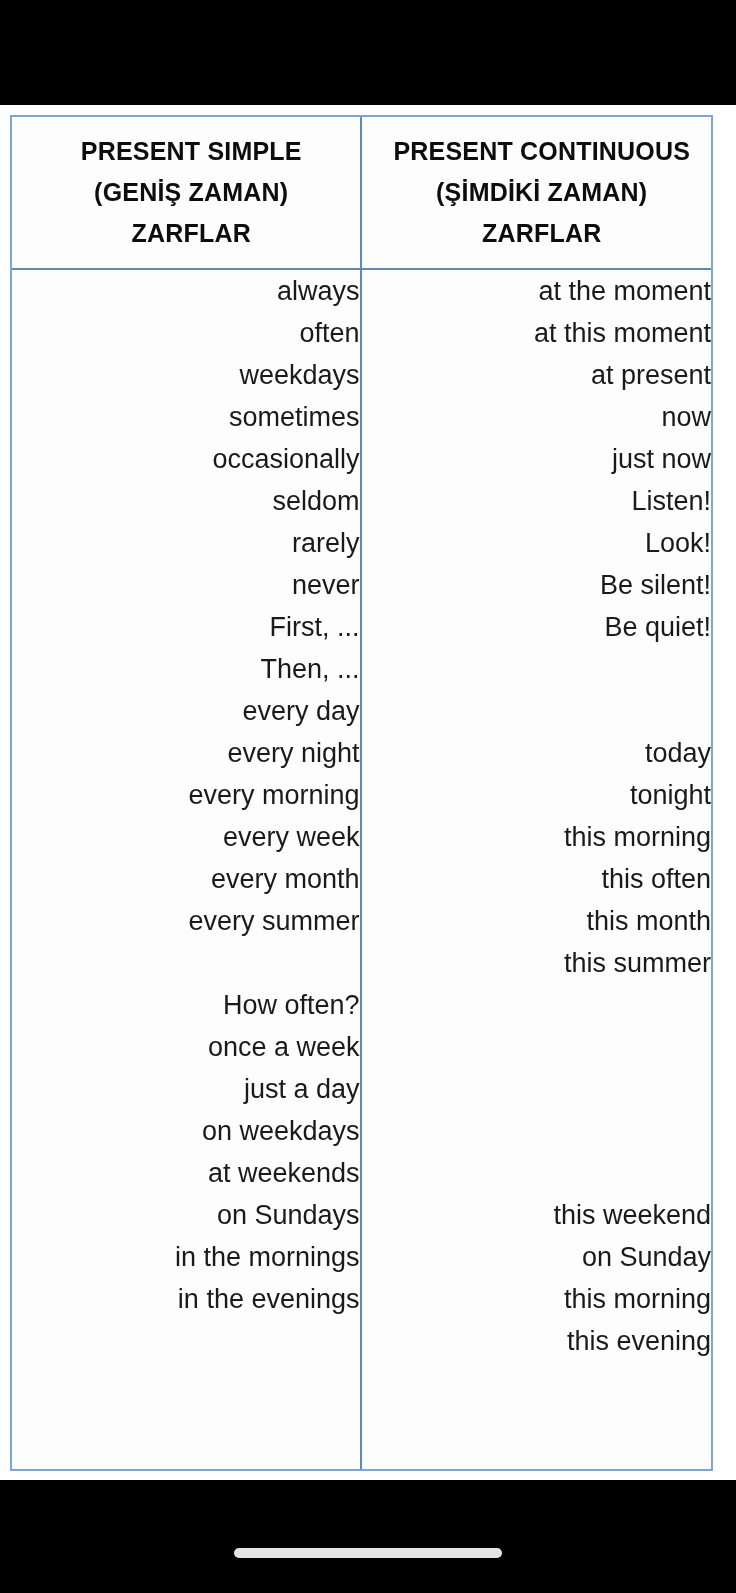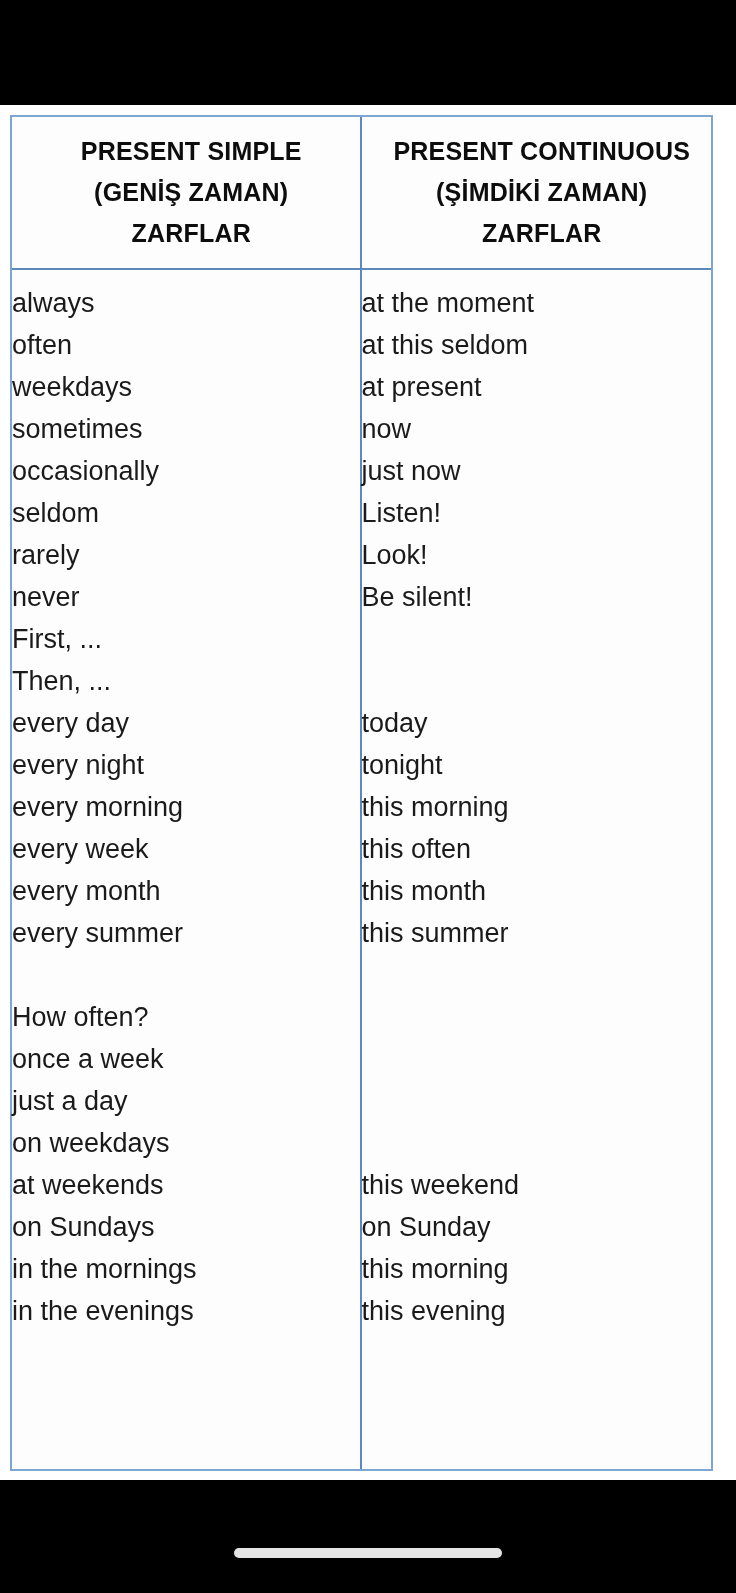--- a/index.html
+++ b/index.html
@@ -79,22 +79,21 @@
     font-size: 25px;
     line-height: 41px;
     color: #0d0d0d;
     letter-spacing: 0.2px;
   }
 
   .header-cell .hline { display: block; white-space: nowrap; }
 
   
   .body-cell {
-    padding-top: 12px;
-    text-align: left;
+    text-align: right;
   }
 
   .entry {
     display: block;
     height: 42px;
     line-height: 42px;
     font-size: 27px;
     color: #1a1a1a;
     white-space: nowrap;
   }
@@ -181,27 +180,28 @@
               <span class="entry">at weekends</span>
               <span class="entry">on Sundays</span>
               <span class="entry">in the mornings</span>
               <span class="entry">in the evenings</span>
             </div>
         </div>
 
         <div class="col">
           <div class="body-cell">
               <span class="entry">at the moment</span>
-              <span class="entry">at this seldom</span>
+              <span class="entry">at this moment</span>
               <span class="entry">at present</span>
               <span class="entry">now</span>
               <span class="entry">just now</span>
               <span class="entry">Listen!</span>
               <span class="entry">Look!</span>
               <span class="entry">Be silent!</span>
+              <span class="entry">Be quiet!</span>
               <span class="entry spacer">&nbsp;</span>
               <span class="entry spacer">&nbsp;</span>
               <span class="entry">today</span>
               <span class="entry">tonight</span>
               <span class="entry">this morning</span>
               <span class="entry">this often</span>
               <span class="entry">this month</span>
               <span class="entry">this summer</span>
               <span class="entry spacer">&nbsp;</span>
               <span class="entry spacer">&nbsp;</span>

